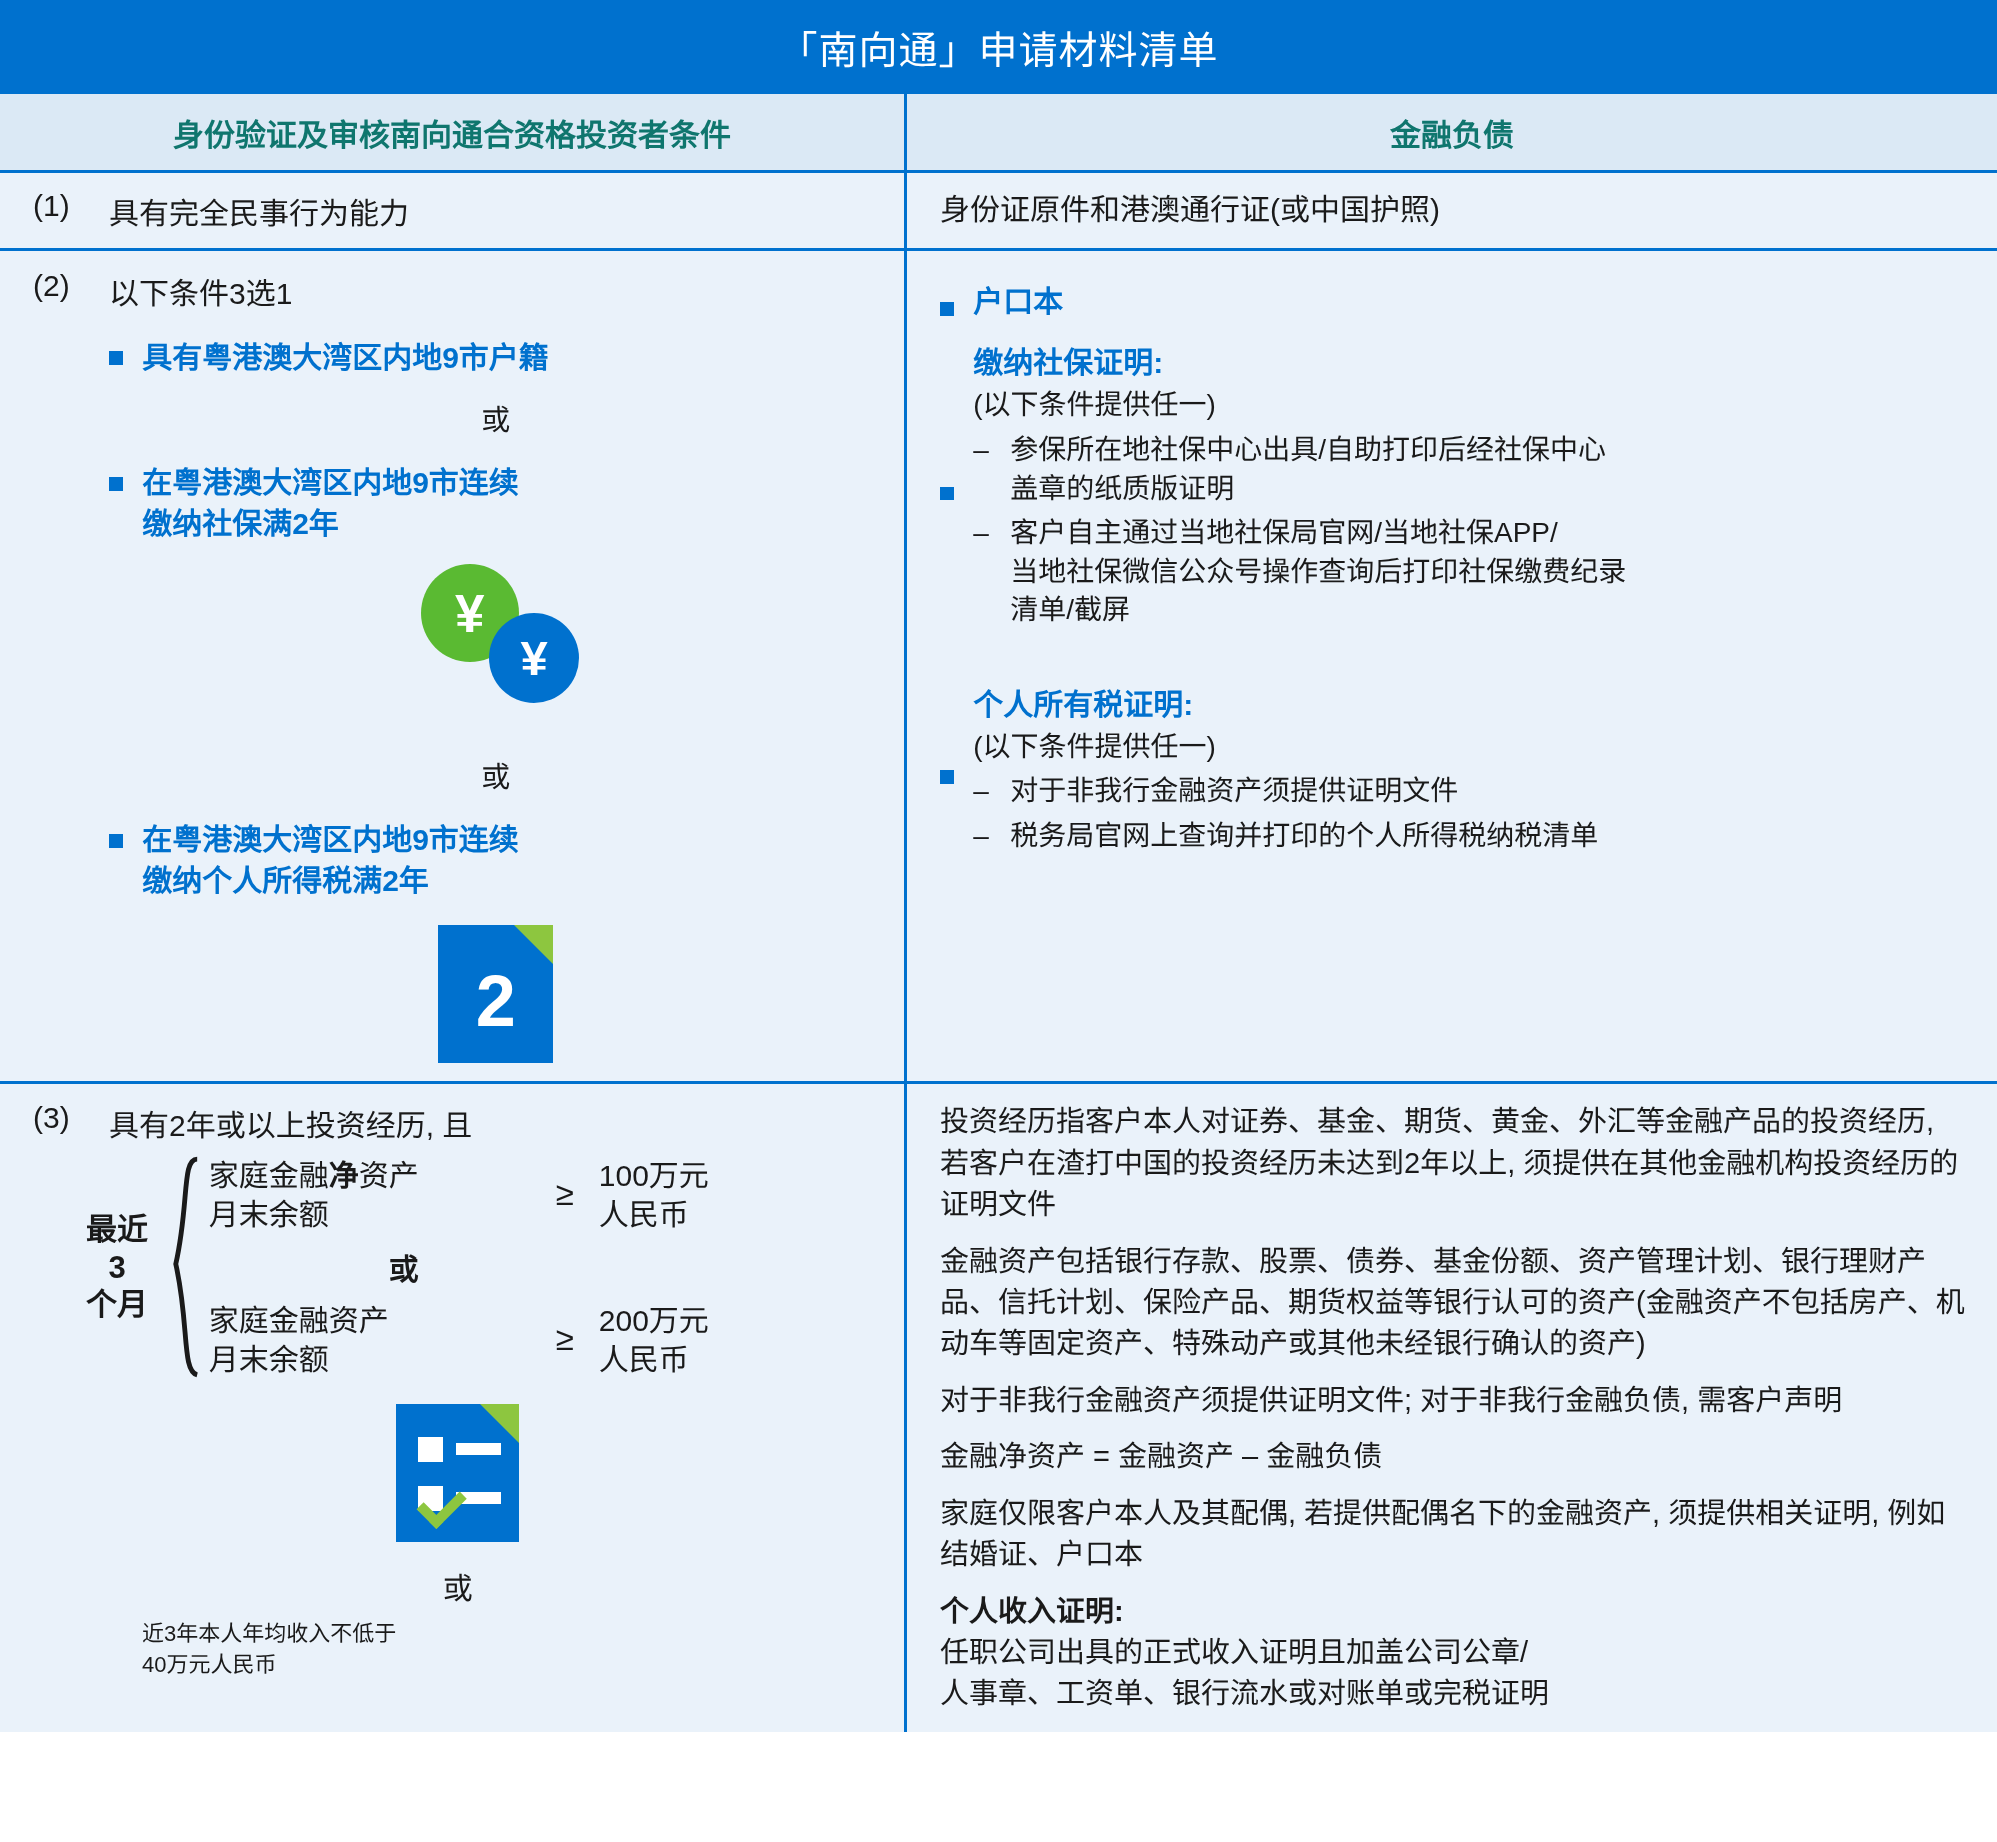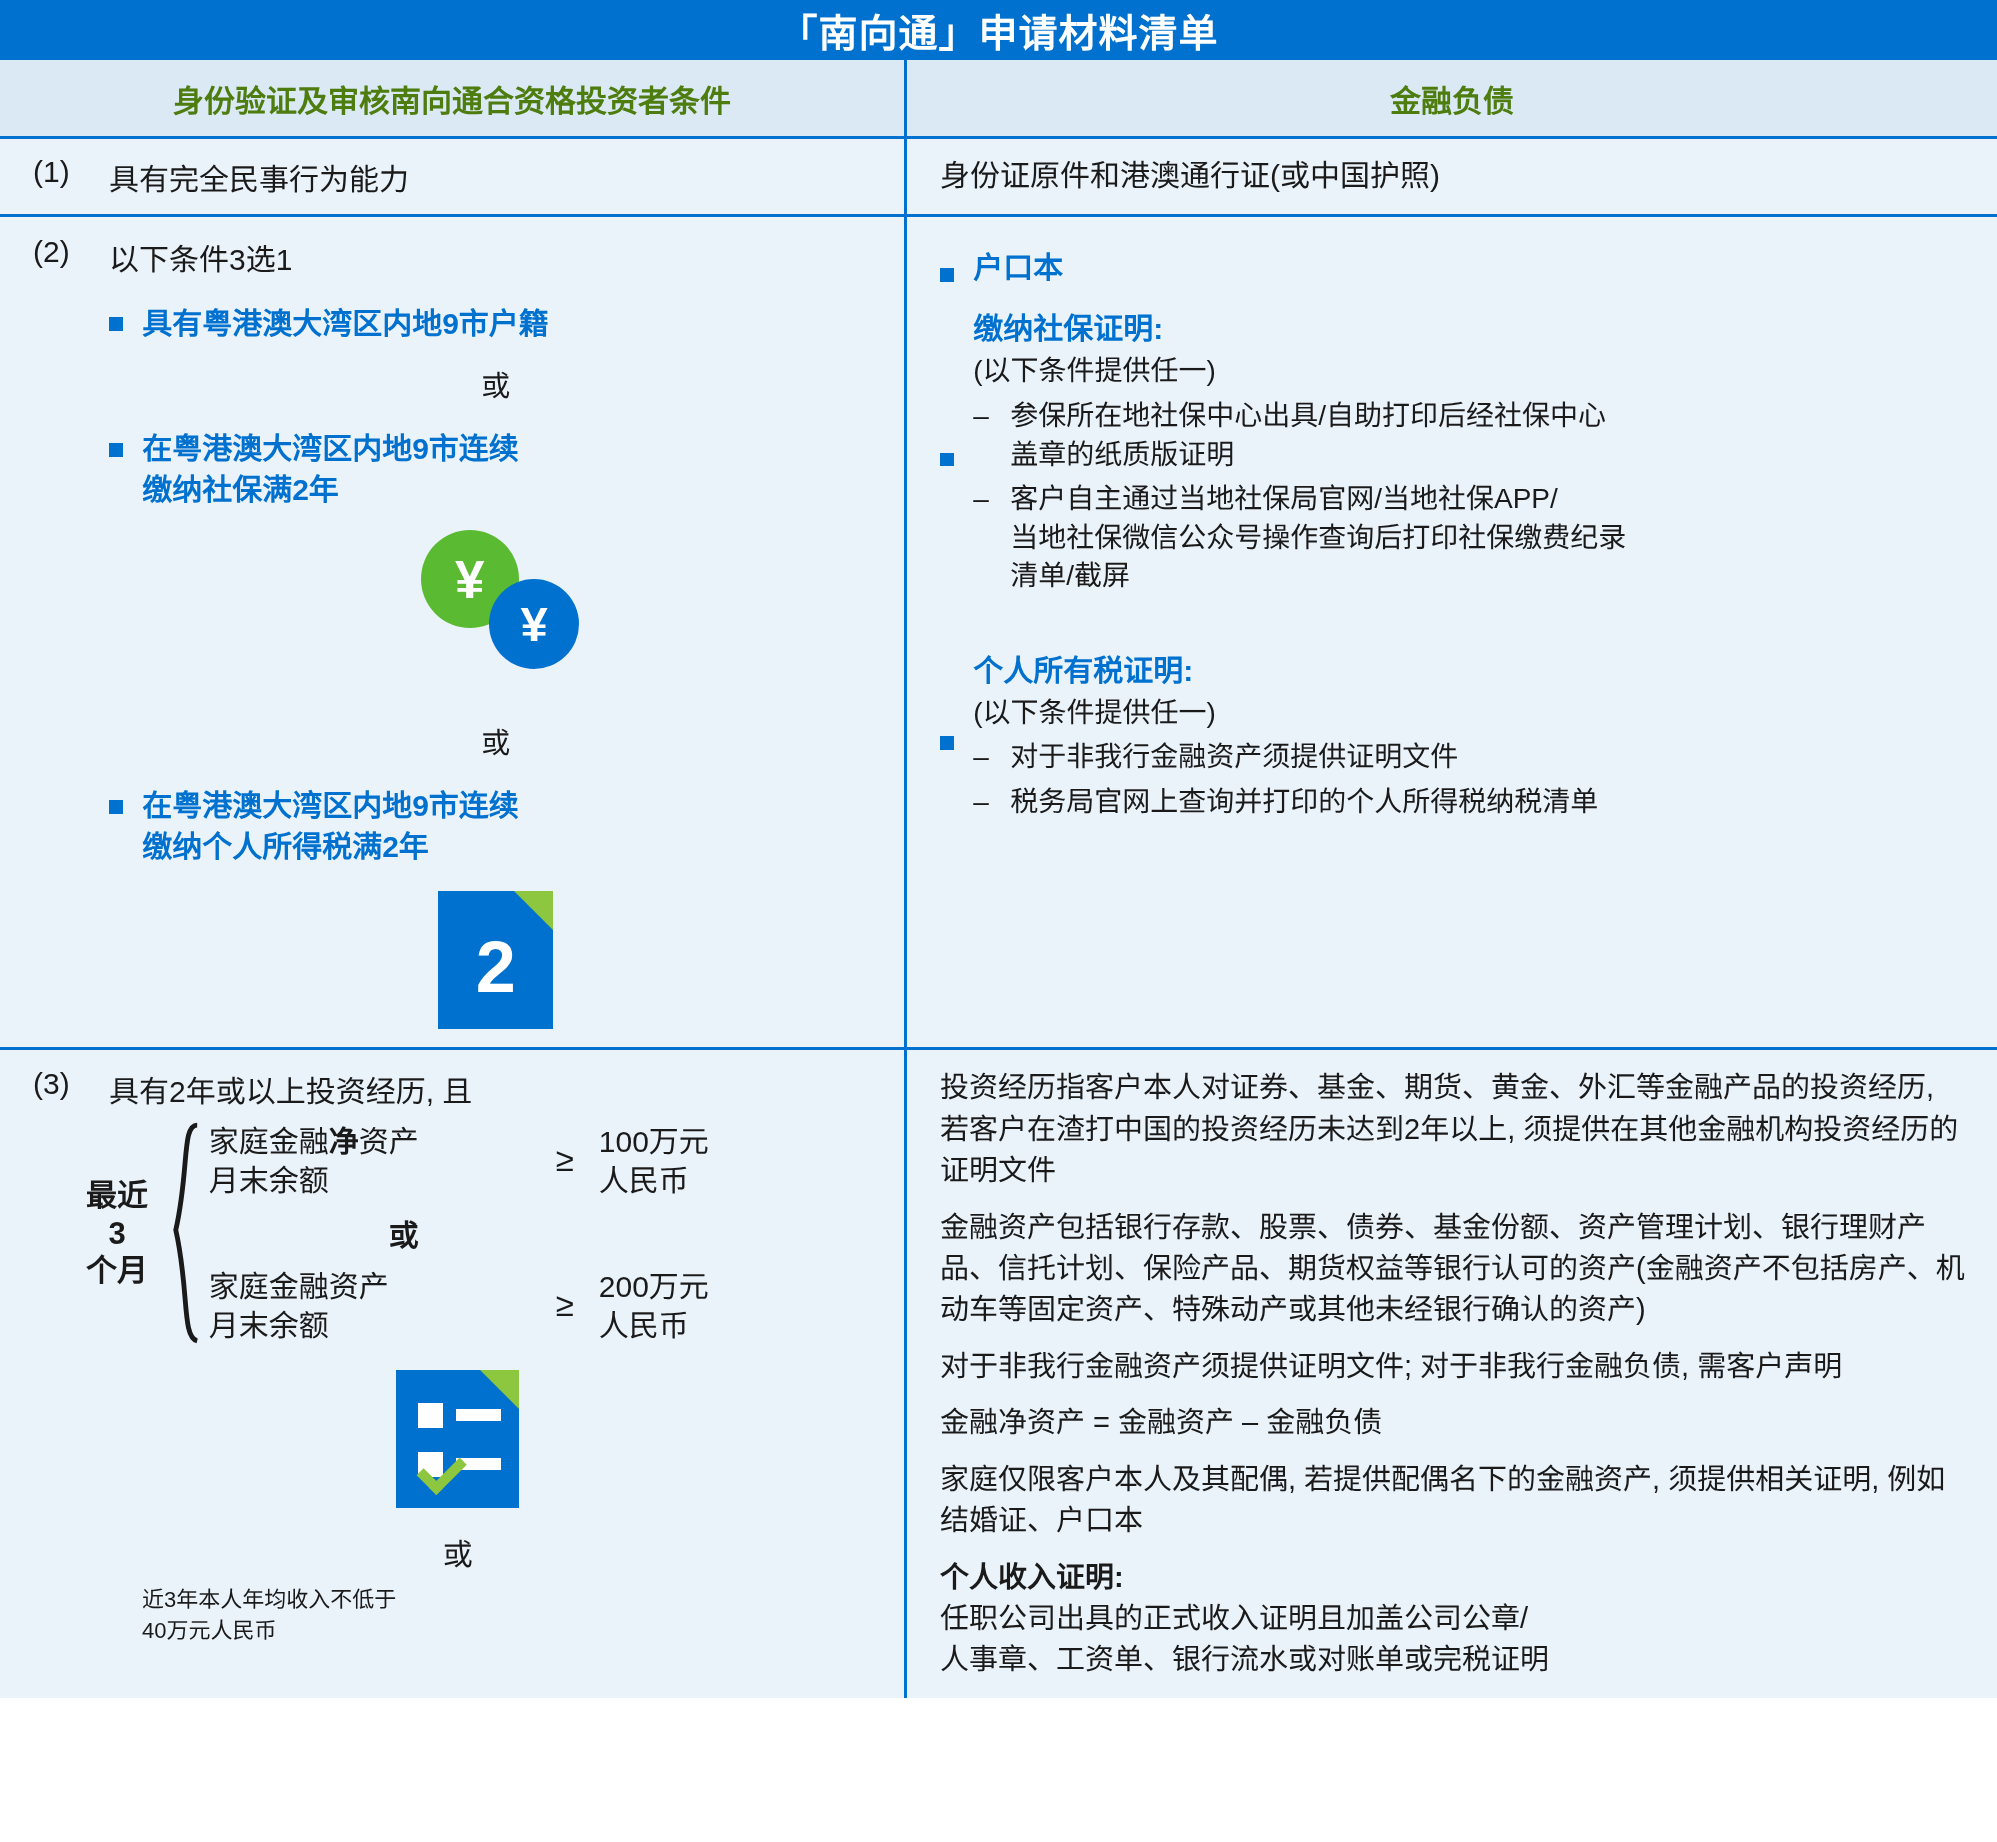--- a/index.html
+++ b/index.html
@@ -18,43 +18,43 @@
     width: 1997px;
     height: 1842px;
     position: relative;
     box-sizing: border-box;
   }
 
   
   .title-bar {
     background: #0071ce;
     color: #ffffff;
-    height: 60px;
+    height: 94px;
     display: flex;
     align-items: center;
     justify-content: center;
     font-size: 39px;
-    font-weight: bold;
+    font-weight: normal;
     letter-spacing: 1px;
   }
 
   
   .header-row {
     display: flex;
     background: #dbe9f5;
     height: 76px;
     border-bottom: 3.9px solid #0071ce;
   }
   .header-cell {
     display: flex;
     align-items: center;
     justify-content: center;
     font-size: 31px;
     font-weight: bold;
-    color: #4d7c0f;
+    color: #0f766e;
   }
   .col-left {
     width: 907px;
     flex: 0 0 907px;
     border-right: 3.9px solid #0071ce;
     box-sizing: border-box;
   }
   .col-right {
     flex: 1 1 auto;
     box-sizing: border-box;

